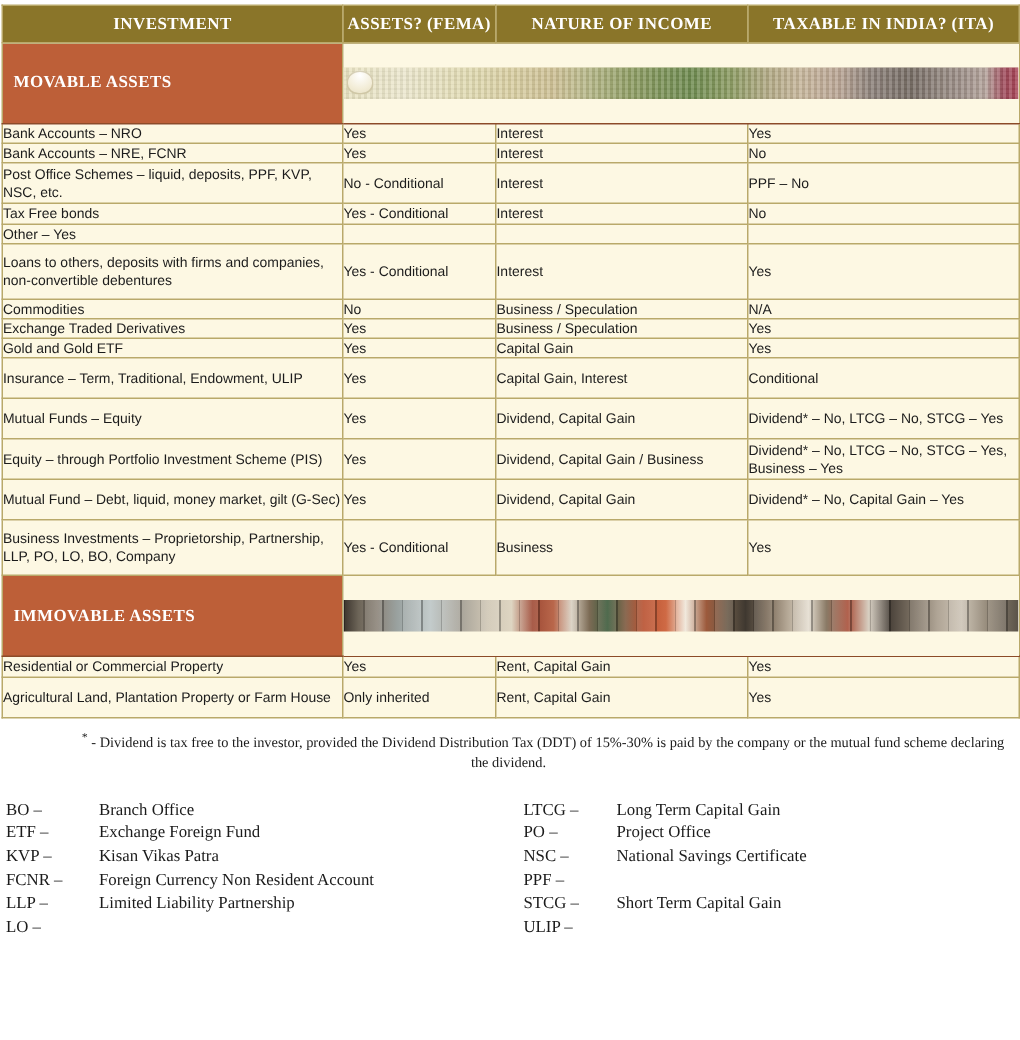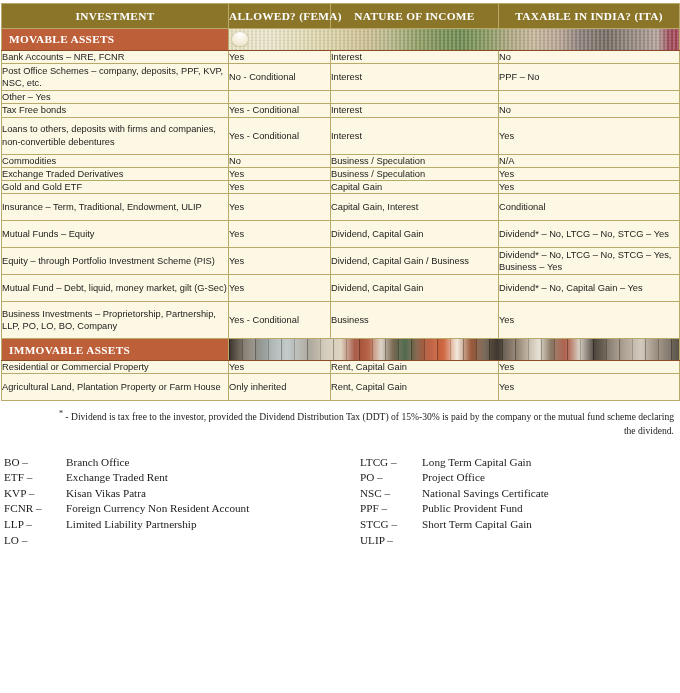--- a/index.html
+++ b/index.html
@@ -52,21 +52,21 @@
     text-align: center;
     height: 24px;
     border: 1px solid #6d5c1f;
     white-space: nowrap;
     margin-top: 40px;
   }
 
   
   tr.section-row td {
     height: 21px;
-    padding: 0;
+    padding: 16px;
     border-top: 1px solid #8c4b28;
     border-bottom: 1px solid #8c4b28;
     overflow: hidden;
   }
   td.section-label {
     background: #bd5f38;
     color: #ffffff;
     font-family: "Liberation Serif", serif;
     font-weight: bold;
     font-size: 11.3px;
@@ -161,37 +161,36 @@
   tbody tr.r-tall td  { height: 26px; }
   tbody tr.r-xtall td { height: 36px; }
 
   
   .footnote {
     font-family: "Liberation Serif", serif;
     font-size: 9.6px;
     line-height: 13px;
     color: #1b1b1b;
     margin: 6px 6px 0 4px;
-    text-align: right;
+    text-align: center;
   }
   .footnote .star {
     vertical-align: super;
     font-size: 8px;
   }
   .footnote-indent { padding-left: 46px; }
 
   
   .abbr-wrap {
     display: flex;
     margin: 18px 0 0 4px;
     font-family: "Liberation Serif", serif;
     font-size: 11.2px;
     line-height: 15.6px;
     color: #1b1b1b;
-    justify-content: space-between;
   }
   .abbr-col { display: block; }
   .abbr-col.left  { width: 345px; }
   .abbr-col.right { width: 320px; font-family: Liberation Serif, serif; }
   .abbr-row { display: flex; }
   .abbr-key { width: 62px; flex: 0 0 62px; white-space: nowrap; }
   .abbr-val { flex: 1 1 auto; white-space: nowrap; }
 </style>
 </head>
 <body>
@@ -201,57 +200,63 @@
   <table class="inv-table">
     <colgroup>
       <col class="c1">
         <col class="c2">
         <col class="c3">
         <col class="c4">
     </colgroup>
     <thead>
       <tr>
         <th>INVESTMENT</th>
-        <th>ALLOWED? (FEMA)</th>
+        <th>ASSETS? (FEMA)</th>
         <th>NATURE OF INCOME</th>
         <th>TAXABLE IN INDIA? (ITA)</th>
       </tr>
     </thead>
     <tbody>
 
       <tr class="section-row">
         <td class="section-label">MOVABLE ASSETS</td>
         <td class="section-strip" colspan="3">
           <span class="strip strip-money"></span>
         </td>
       </tr>
 
       <tr class="r-short">
+        <td>Bank Accounts – NRO</td>
+        <td>Yes</td>
+        <td>Interest</td>
+        <td>Yes</td>
+      </tr>
+      <tr class="r-short">
         <td>Bank Accounts – NRE, FCNR</td>
         <td>Yes</td>
         <td>Interest</td>
         <td>No</td>
       </tr>
       <tr class="r-tall">
-        <td>Post Office Schemes – company, deposits, PPF, KVP, NSC, etc.</td>
+        <td>Post Office Schemes – liquid, deposits, PPF, KVP, NSC, etc.</td>
         <td>No - Conditional</td>
         <td>Interest</td>
         <td>PPF – No</td>
+      </tr>
+      <tr class="r-short">
+        <td>Tax Free bonds</td>
+        <td>Yes - Conditional</td>
+        <td>Interest</td>
+        <td>No</td>
       </tr>
       <tr class="r-short">
         <td>Other – Yes</td>
         <td></td>
         <td></td>
         <td></td>
-      </tr>
-      <tr class="r-short">
-        <td>Tax Free bonds</td>
-        <td>Yes - Conditional</td>
-        <td>Interest</td>
-        <td>No</td>
       </tr>
       <tr class="r-xtall">
         <td>Loans to others, deposits with firms and companies, non-convertible debentures</td>
         <td>Yes - Conditional</td>
         <td>Interest</td>
         <td>Yes</td>
       </tr>
       <tr class="r-short">
         <td>Commodities</td>
         <td>No</td>
@@ -331,21 +336,21 @@
 
   <div class="abbr-wrap">
 
     <div class="abbr-col left">
       <div class="abbr-row">
         <span class="abbr-key">BO –</span>
         <span class="abbr-val">Branch Office</span>
       </div>
       <div class="abbr-row">
         <span class="abbr-key">ETF –</span>
-        <span class="abbr-val">Exchange Traded Rent</span>
+        <span class="abbr-val">Exchange Foreign Fund</span>
       </div>
       <div class="abbr-row">
         <span class="abbr-key">KVP –</span>
         <span class="abbr-val">Kisan Vikas Patra</span>
       </div>
       <div class="abbr-row">
         <span class="abbr-key">FCNR –</span>
         <span class="abbr-val">Foreign Currency Non Resident Account</span>
       </div>
       <div class="abbr-row">
@@ -365,21 +370,20 @@
       <div class="abbr-row">
         <span class="abbr-key">PO –</span>
         <span class="abbr-val">Project Office</span>
       </div>
       <div class="abbr-row">
         <span class="abbr-key">NSC –</span>
         <span class="abbr-val">National Savings Certificate</span>
       </div>
       <div class="abbr-row">
         <span class="abbr-key">PPF –</span>
-        <span class="abbr-val">Public Provident Fund</span>
       </div>
       <div class="abbr-row">
         <span class="abbr-key">STCG –</span>
         <span class="abbr-val">Short Term Capital Gain</span>
       </div>
       <div class="abbr-row">
         <span class="abbr-key">ULIP –</span>
       </div>
     </div>
 

